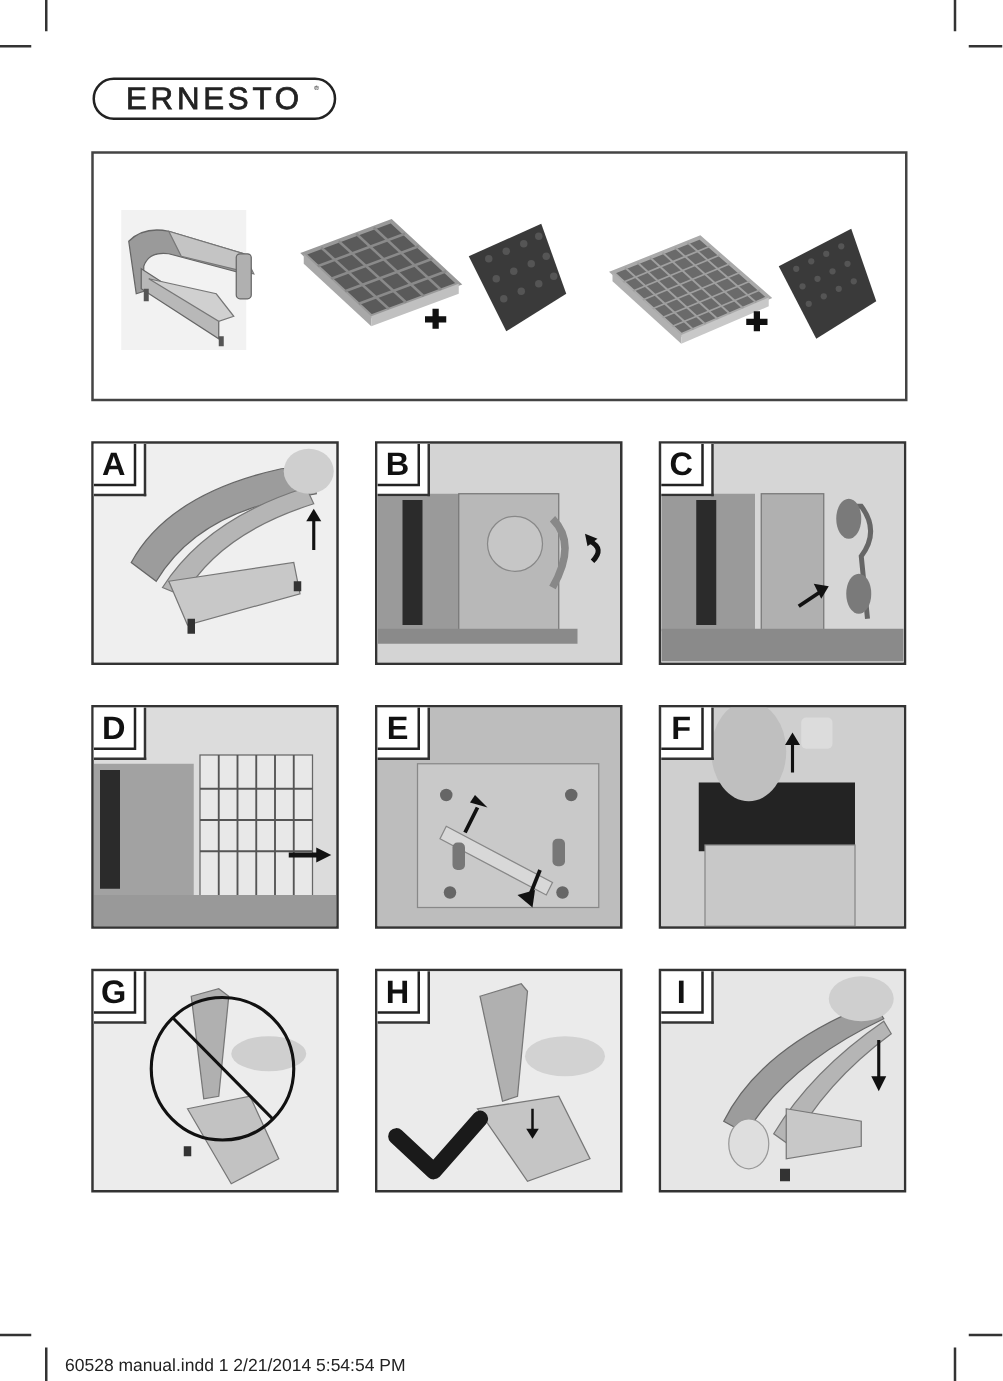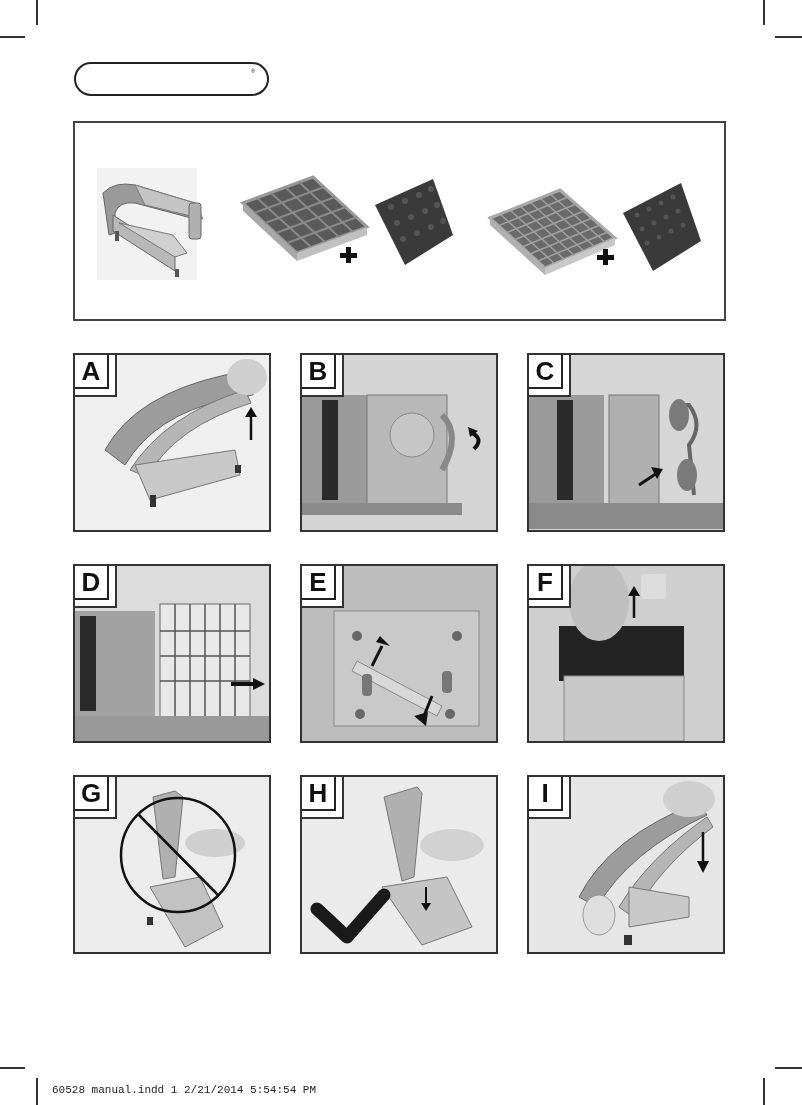--- a/index.html
+++ b/index.html
@@ -6,35 +6,36 @@
   body { width:802px; height:1105px; position:relative; background:#ffffff; overflow:hidden; font-family:"Liberation Sans", sans-serif; }
   .crop { position:absolute; background:#333; }
   .logo { position:absolute; left:74px; top:62px; width:195px; height:34px; border:2px solid #222; border-radius:18px; box-sizing:border-box; display:flex; align-items:center; justify-content:center; }
   .logo span { font-family:"Liberation Sans", sans-serif; font-size:25px; letter-spacing:3px; color:#222; font-weight:normal; -webkit-text-stroke:0.6px #222; }
   .logo sup { position:absolute; right:12px; top:4px; font-size:5px; }
   .contents { position:absolute; left:73px; top:121px; width:653px; height:200px; border:2px solid #444; box-sizing:border-box; background:#fff; }
   .panel { position:absolute; width:198px; height:179px; border:2px solid #333; box-sizing:border-box; overflow:hidden; }
   .photo { position:absolute; inset:0; }
   .label-wrap { position:absolute; left:-2px; top:-2px; width:44px; height:44px; background:#fff; border-right:2px solid #333; border-bottom:2px solid #333; box-sizing:border-box; }
   .label { position:absolute; left:0; top:0; width:36px; height:36px; border:2px solid #222; background:#fff; box-sizing:border-box; display:flex; align-items:center; justify-content:center; font-family:"Liberation Sans", sans-serif; font-weight:bold; font-size:26px; color:#111; }
-  .footer { position:absolute; left:52px; top:1084px; font-size:11px; color:#222; font-family:Liberation Mono, monospace; }
+  .footer { position:absolute; left:52px; top:1084px; font-size:14px; color:#222; font-family:Liberation Sans, sans-serif; }
 </style>
 </head>
 <body>
 
 <div class="crop" style="left:36px;top:0;width:1.5px;height:25px;"></div>
 <div class="crop" style="left:0;top:36px;width:25px;height:1.5px;"></div>
 <div class="crop" style="left:763px;top:0;width:1.5px;height:25px;"></div>
 <div class="crop" style="left:775px;top:36px;width:27px;height:1.5px;"></div>
 <div class="crop" style="left:0;top:1067px;width:25px;height:1.5px;"></div>
 <div class="crop" style="left:36px;top:1078px;width:1.5px;height:27px;"></div>
 <div class="crop" style="left:775px;top:1067px;width:27px;height:1.5px;"></div>
 <div class="crop" style="left:763px;top:1078px;width:1.5px;height:27px;"></div>
 
 <div class="logo">
+  <span>ERNESTO</span>
   <sup>®</sup>
 </div>
 
 <div class="contents">
   <svg width="649" height="196" viewBox="0 0 649 196">
 
     <g>
       <rect x="22" y="45" width="100" height="112" fill="#f2f2f2"></rect>
       <path d="M28 70 Q40 58 60 62 L120 80 L120 96 L60 80 Q44 78 40 90 L40 110 L34 112 Z" fill="#9a9a9a" stroke="#666" stroke-width="1"></path>
       <path d="M60 62 L120 80 L128 96 L70 82 Z" fill="#c4c4c4" stroke="#777" stroke-width="1"></path>

